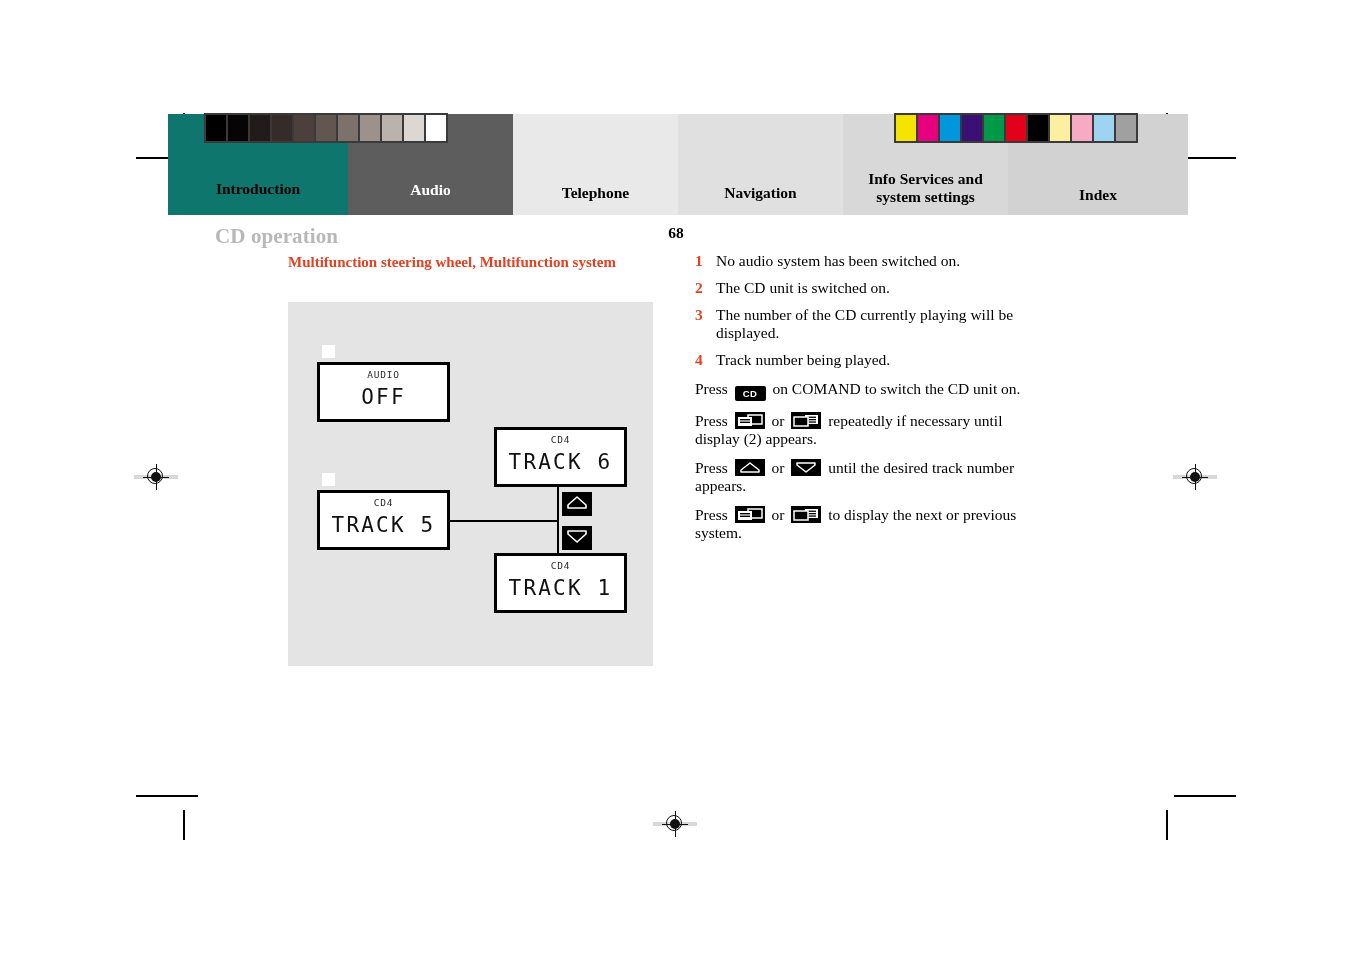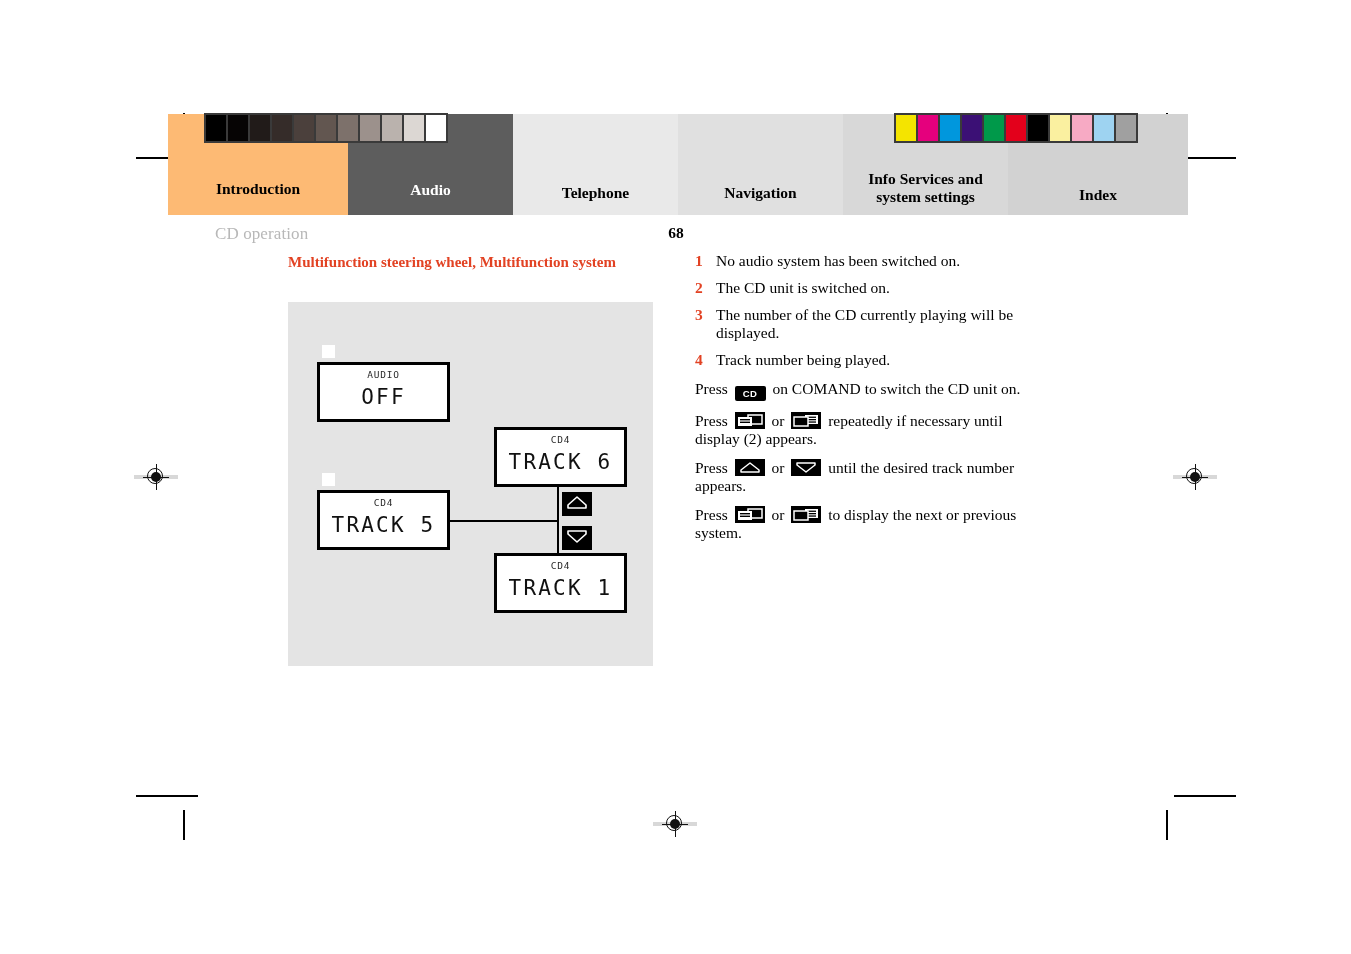--- a/index.html
+++ b/index.html
@@ -49,21 +49,21 @@
     align-items: flex-end;
     justify-content: center;
     box-sizing: border-box;
     padding-bottom: 14px;
     font-weight: bold;
     font-size: 15.5px;
     color: #000;
     text-align: center;
     line-height: 1.12;
   }
-  .tab.t-intro   { flex: 0 0 180px; background: #fdba74; }
+  .tab.t-intro   { flex: 0 0 180px; background: #0f766e; }
   .tab.t-audio   { flex: 0 0 165px; background: #5d5d5d; color: #ffffff; }
   .tab.t-tele    { flex: 0 0 165px; background: #e9e9e9; align-items: flex-end; }
   .tab.t-nav     { flex: 0 0 165px; background: #e0e0e0; }
   .tab.t-info    { flex: 0 0 165px; background: #d8d8d8; }
   .tab.t-index   { flex: 1 1 auto;  background: #d2d2d2; }
 
   .tab.t-audio   { padding-bottom: 17px; }
   .tab.t-info    { padding-bottom: 10px; }
   .tab.t-index   { padding-bottom: 12px; align-items: flex-end; }
   .tab.t-intro   { padding-bottom: 18px; }
@@ -79,21 +79,21 @@
     z-index: 4;
   }
   .swatches.gray  { left: 204px; }
   .swatches.color { left: 894px; }
   .swatches .sw { width: 20px; height: 26px; border-right: 2px solid #3a3a3a; }
   .swatches .sw:last-child { border-right: none; }
 
   
   .runhead {
     position: absolute; left: 215px; top: 224px;
-    font-size: 17px; font-weight: normal; color: #b8b8b8;
+    font-size: 21px; font-weight: bold; color: #b8b8b8;
     letter-spacing: .1px;
   }
   .pageno {
     position: absolute; left: 652px; top: 224px;
     width: 48px; text-align: center;
     font-size: 15.5px; font-weight: bold; color: #000;
   }
 
   
   .section-title {

